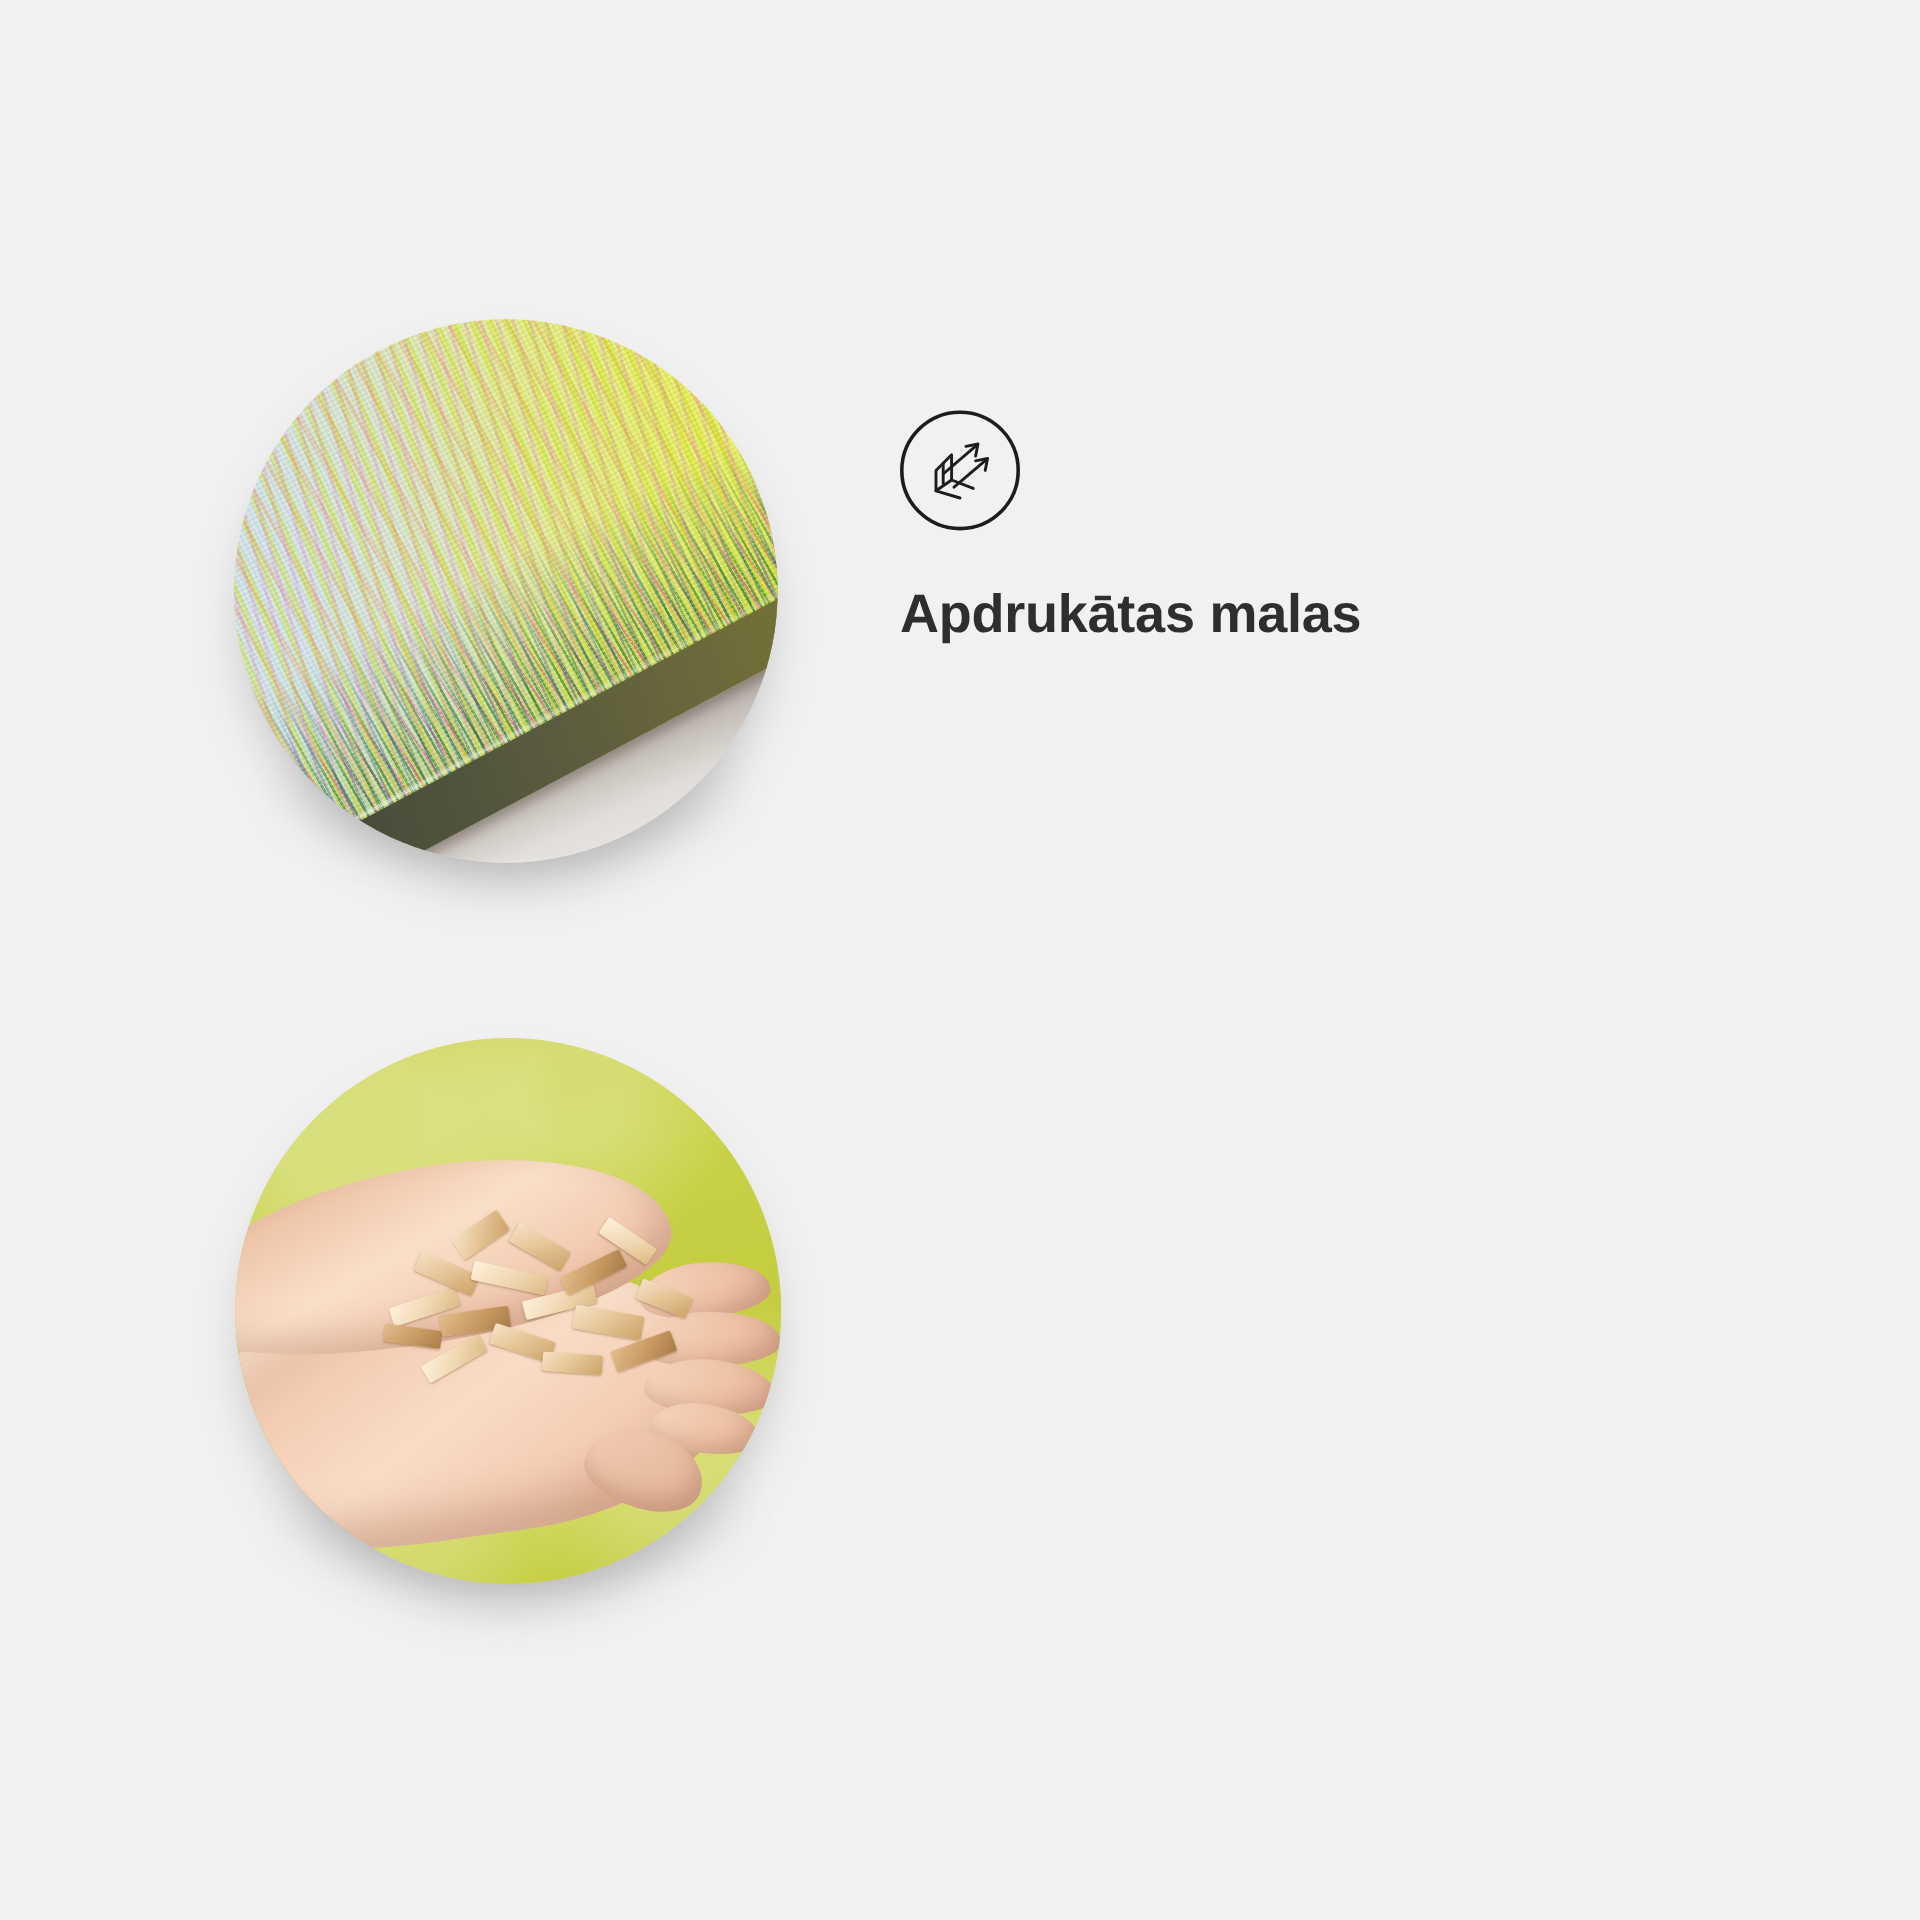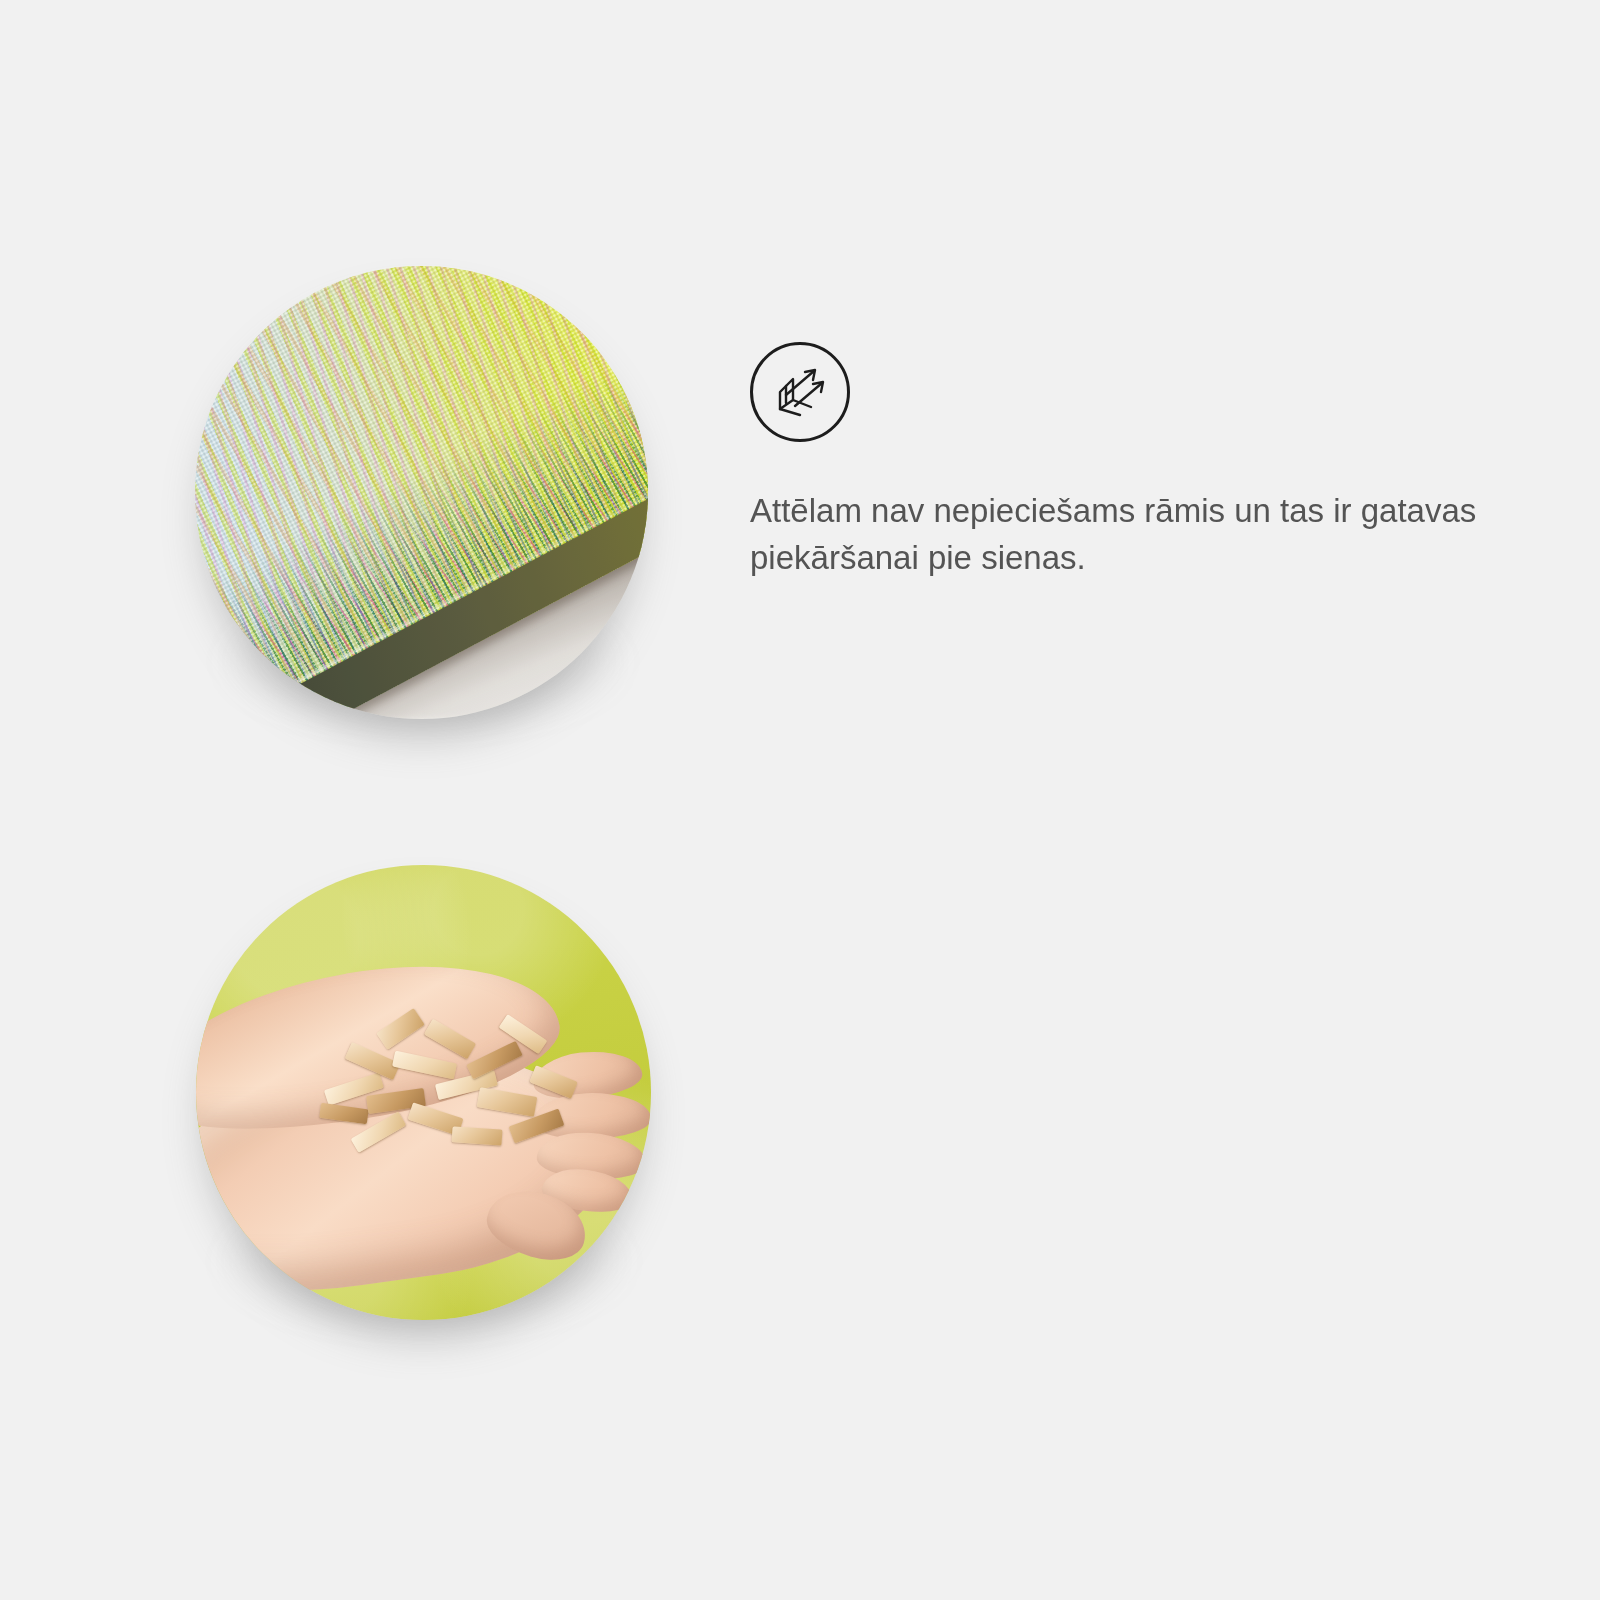--- a/index.html
+++ b/index.html
@@ -335,21 +335,21 @@
             <path d="M23 17 L37 26" opacity="0"></path>
 
             <path d="M16 33 L44 9"></path>
             <path d="M35 10 L45 8 L43 18"></path>
             <path d="M25 44 L52 21"></path>
             <path d="M43 22 L53 20 L51 30"></path>
           </g>
         </svg>
       </div>
 
-      <p class="feature-desc">Attēlam nav nepieciešams rāmis un tas ir gatavas piekāršanai pie sienas.</p>
+      <h2 class="feature-title">Apdrukātas malas</h2>
     </div>
   </div>
 
   <div class="feature" id="feature-eco-product" style="left:0; top:800px; width:1600px; height:800px;">
 
     <div class="media-wrap" style="position:absolute; left:196px; top:65px;">
       <div class="ground-shadow" style="left:26px; top:330px; width:404px; height:132px;"></div>
 
       <div class="photo-circle" id="photo-wood-chips">
         <div class="eco-bg"></div>

